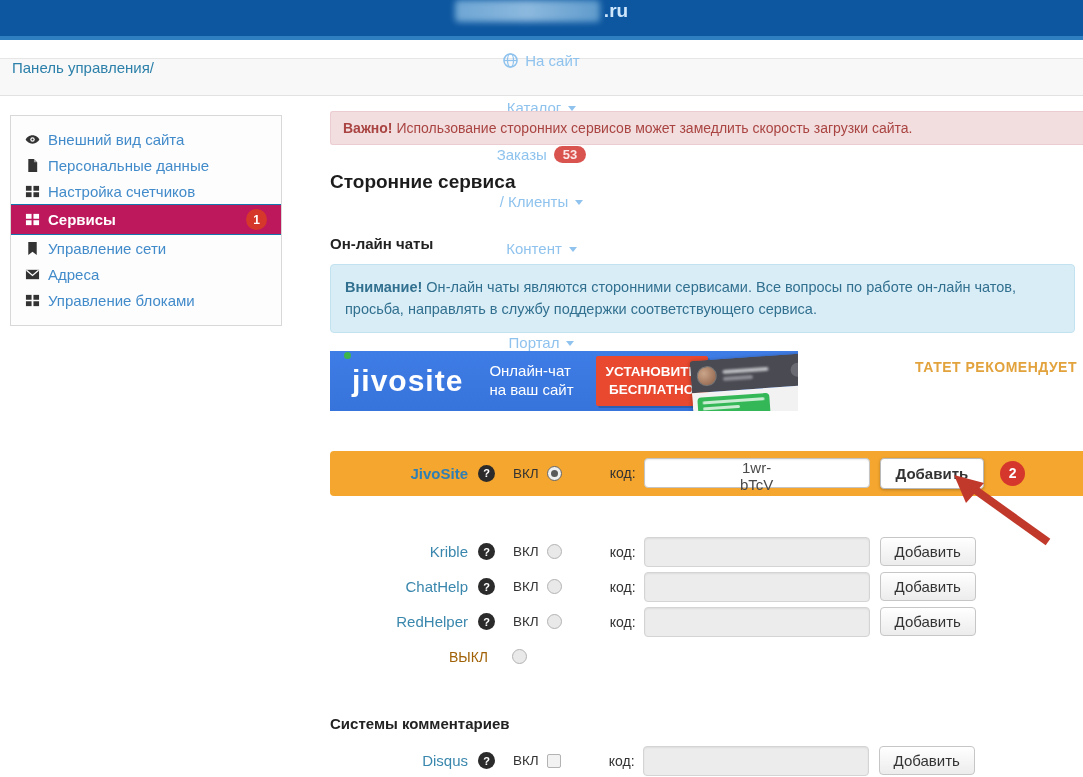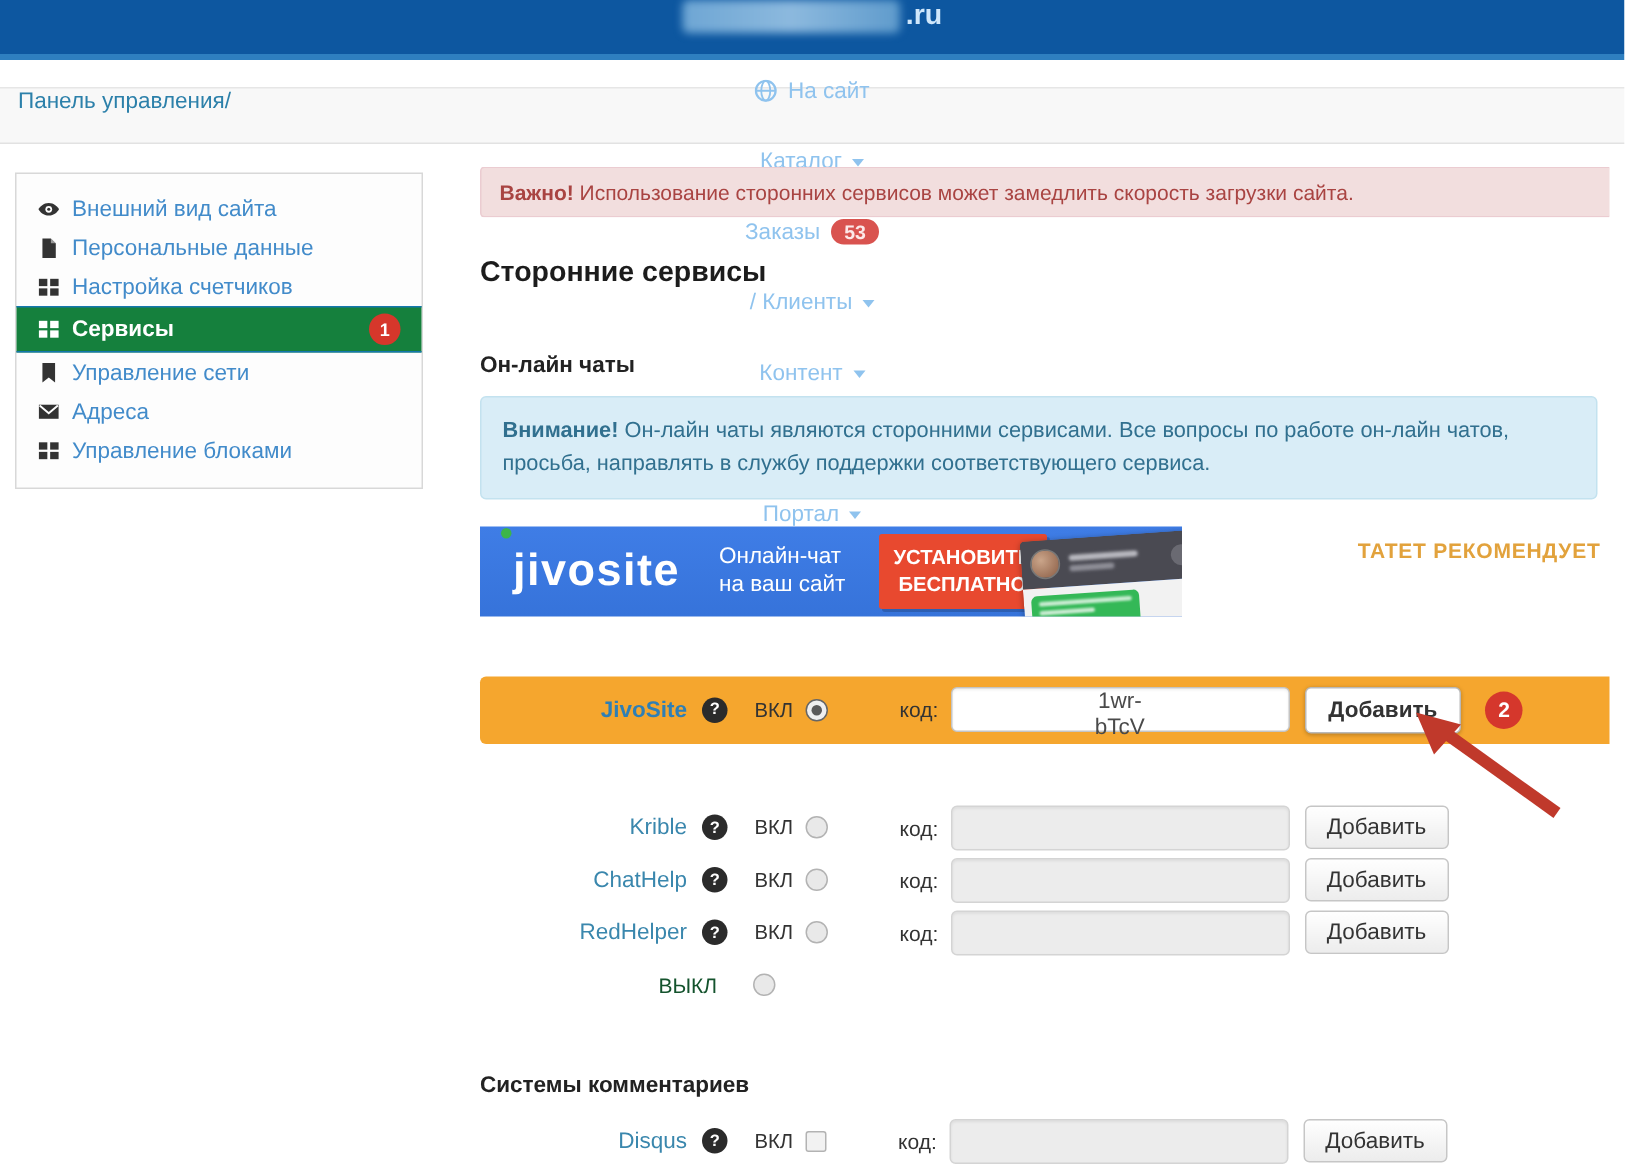--- a/index.html
+++ b/index.html
@@ -33,29 +33,29 @@
 
   
   .sidebar { position:absolute; left:10px; top:19px; width:272px;
     background:#fdfdfd; border:1px solid #d8d8d8; padding:10px 0 12px; }
   .sb-header { color:#8e8e8e; font-size:12.5px; font-weight:bold;
     letter-spacing:.4px; padding:4px 14px 8px; }
   .sb-item { display:flex; align-items:center; gap:8px; padding:4px 14px;
     font-size:15px; color:#428bca; cursor:pointer; min-height:26px; }
   .sb-item .sb-icon { width:15px; height:15px; flex:0 0 15px; color:#333;
     display:inline-flex; }
-  .sb-item.active { background:#15803d; color:#fff; font-weight:bold;
+  .sb-item.active { background:#be185d; color:#fff; font-weight:bold;
     border-top:1px solid #1477ad; border-bottom:1px solid #1477ad; }
   .sb-item.active .sb-icon { color:#fff; }
   .sb-badge { margin-left:auto; background:#d6372b; color:#fff; width:21px;
     height:21px; border-radius:50%; font-size:12px; font-weight:bold;
     display:flex; align-items:center; justify-content:center; }
 
   
-  .main { position:absolute; left:320px; top:0; width:753px; height:680px; }
+  .main { position:absolute; left:330px; top:0; width:753px; height:680px; }
 
   .alert-warning { margin-top:15px; background:#f2dede; border:1px solid #ebccd1;
     border-right:none; border-radius:3px 0 0 3px; color:#a94442; font-size:14px;
     padding:8px 12px; }
   .alert-warning b { font-weight:bold; }
 
   .page-title { margin-top:26px; font-size:19px; font-weight:bold; color:#1c1c1c; }
 
   .section-heading { margin-top:42px; font-size:15px; font-weight:bold; color:#222; }
   .section-heading.comments { margin-top:50px; }
@@ -131,21 +131,21 @@
     border:1px solid #c6c6c6; border-radius:4px; padding:5px 14px; font-size:15px;
     color:#333; cursor:pointer; font-family:inherit; }
   .svc-row.highlight .btn-add { background:#fff; font-weight:bold; padding:6px 15px;
     border:1px solid #b9b9b9; box-shadow:0 1px 3px rgba(0,0,0,.25); }
   .num-badge { margin-left:16px; width:25px; height:25px; border-radius:50%;
     background:#d5372c; color:#fff; font-size:14px; font-weight:bold;
     display:flex; align-items:center; justify-content:center; }
   .gray-rows .svc-row { margin-bottom:5px; height:30px; }
   .gray-rows { margin-top:41px; }
   .off-row { display:flex; align-items:center; margin-top:12px; }
-  .off-label { width:158px; text-align:right; font-size:14px; color:#14532d; }
+  .off-label { width:158px; text-align:right; font-size:14px; color:#a16207; }
   .off-row .radio { margin-left:24px; }
   .comment-row { margin-top:14px; }
 
   
   .arrow-svg { position:absolute; left:600px; top:378px; width:150px; height:100px;
     z-index:10; pointer-events:none; }
 </style>
 </head>
 <body>
 
@@ -285,21 +285,21 @@
       <span>Управление блоками</span>
     </div>
   </div>
 
   <div class="main">
 
     <div class="alert-warning">
       <b>Важно!</b><span> Использование сторонних сервисов может замедлить скорость загрузки сайта.</span>
     </div>
 
-    <div class="page-title">Сторонние сервисы</div>
+    <div class="page-title">Сторонние сервиса</div>
 
     <div class="section-heading">Он-лайн чаты</div>
 
     <div class="alert-info">
       <b>Внимание!</b><span> Он-лайн чаты являются сторонними сервисами. Все вопросы по работе он-лайн чатов, просьба, направлять в службу поддержки соответствующего сервиса.</span>
     </div>
 
     <div class="banner">
       <div class="jivo-logo">jivosite</div>
       <div class="jivo-dot"></div>

